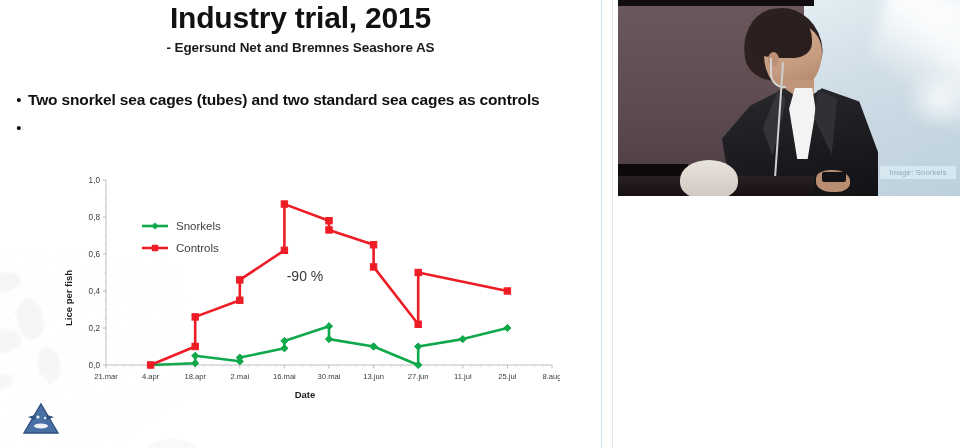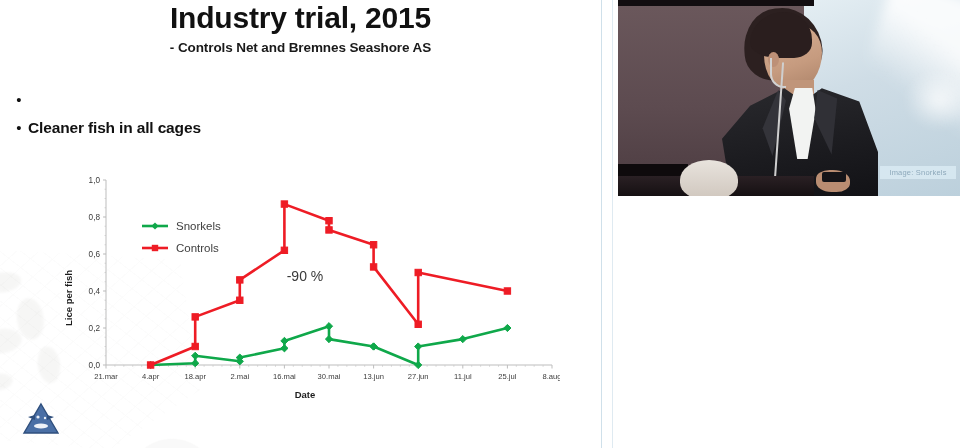--- a/index.html
+++ b/index.html
@@ -225,30 +225,30 @@
 <div id="root">
 
   <div id="slide">
 
     <div class="wm" id="wm-net"></div>
     <div class="wm" id="wm-coral"></div>
     <div class="wm" id="wm-shell"></div>
 
     <div id="title-block">
       <div id="slide-title">Industry trial, 2015</div>
-      <div id="slide-subtitle">- Controls Net and Bremnes Seashore AS</div>
+      <div id="slide-subtitle">- Egersund Net and Bremnes Seashore AS</div>
     </div>
 
     <div id="bullets">
       <div class="bullet">
         <div class="bullet-dot">•</div>
+        <div class="bullet-text"><span>Two snorkel sea cages (tubes) and two standard sea cages as controls</span></div>
       </div>
       <div class="bullet">
         <div class="bullet-dot">•</div>
-        <div class="bullet-text"><span>Cleaner fish in all cages</span></div>
       </div>
     </div>
 
     <div id="chart">
       <svg id="chart-svg" width="500" height="235" viewBox="0 0 500 235">
         <g id="svg-yticks">
             <line x1="43" y1="197" x2="46" y2="197" stroke="#bdbdbd" stroke-width="1"></line>
             <text x="40" y="200" text-anchor="end" class="ax-label">0,0</text>
             <line x1="43" y1="160" x2="46" y2="160" stroke="#bdbdbd" stroke-width="1"></line>
             <text x="40" y="163" text-anchor="end" class="ax-label">0,2</text>

